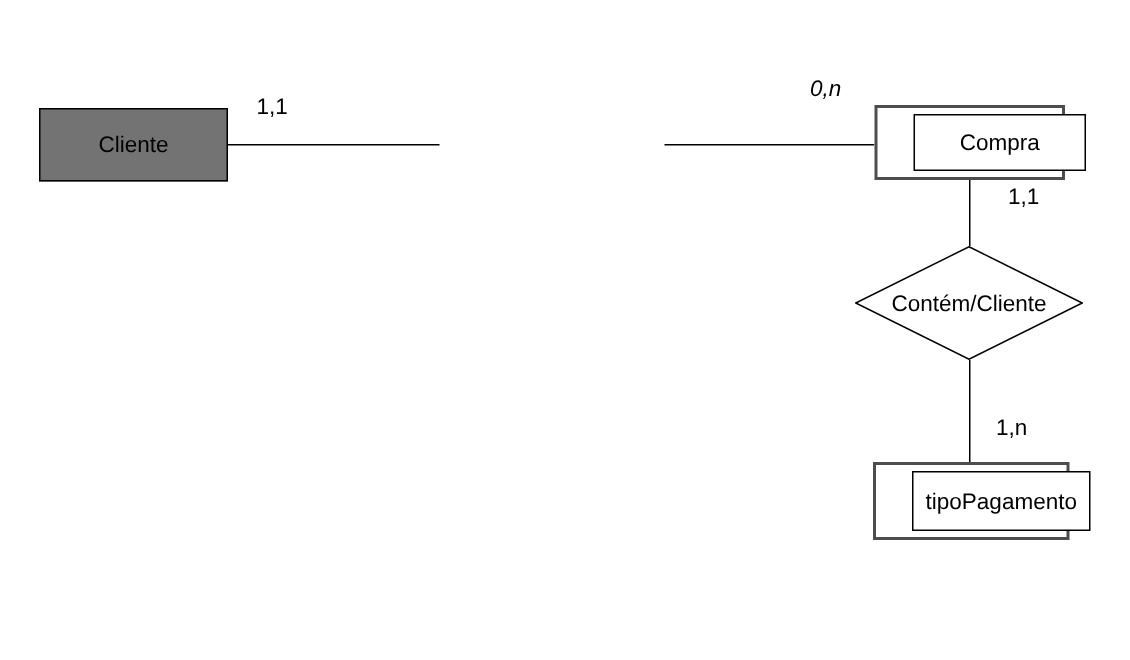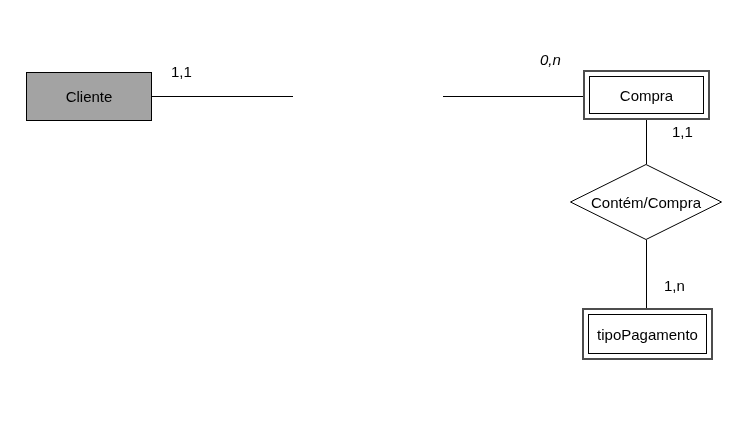--- a/index.html
+++ b/index.html
@@ -10,39 +10,40 @@
     height: 440px;
     background: #ffffff;
     font-family: "Liberation Sans", sans-serif;
     font-size: 15px;
     color: #000000;
     overflow: hidden;
   }
   .entity {
     position: absolute;
     border: 1px solid #000000;
-    background: #a3a3a3;
+    background: #737373;
     display: flex;
     align-items: center;
     justify-content: center;
   }
   .entity-double-outer {
     position: absolute;
     border: 2px solid #4d4d4d;
     background: #ffffff;
     padding: 4px;
   }
   .entity-double-inner {
     width: 100%;
     height: 100%;
     border: 1px solid #000000;
     background: #ffffff;
     display: flex;
     align-items: center;
     justify-content: center;
+    margin-left: 20px;
   }
   .relationship {
     position: absolute;
   }
   .relationship svg {
     position: absolute;
     left: 0; top: 0;
     width: 100%; height: 100%;
   }
   .relationship .rel-label {
@@ -109,21 +110,21 @@
   </div>
 
   <span class="cardinality" id="card-compra-contem">1,1</span>
 
   <div class="connector-v" id="conn-compra-contem"></div>
 
   <div class="relationship" id="rel-contem">
     <svg viewBox="0 0 152 76">
       <polygon points="76,0.5 151.5,38 76,75.5 0.5,38" fill="#ffffff" stroke="#000000" stroke-width="1"></polygon>
     </svg>
-    <span class="rel-label">Contém/Compra</span>
+    <span class="rel-label">Contém/Cliente</span>
   </div>
 
   <div class="connector-v" id="conn-contem-tipo"></div>
 
   <span class="cardinality" id="card-contem-tipo">1,n</span>
 
   <div class="entity-double-outer" id="entity-tipopagamento">
     <div class="entity-double-inner">
       <span>tipoPagamento</span>
     </div>

